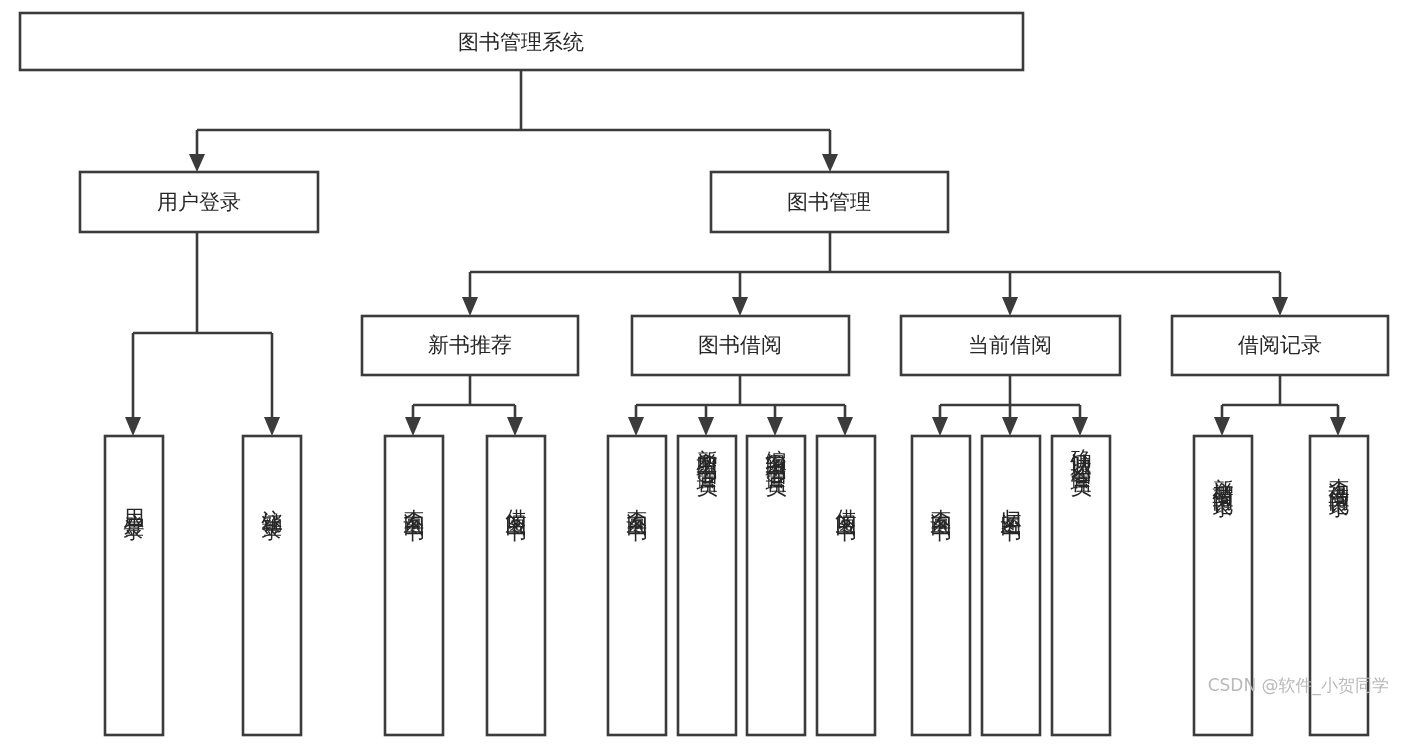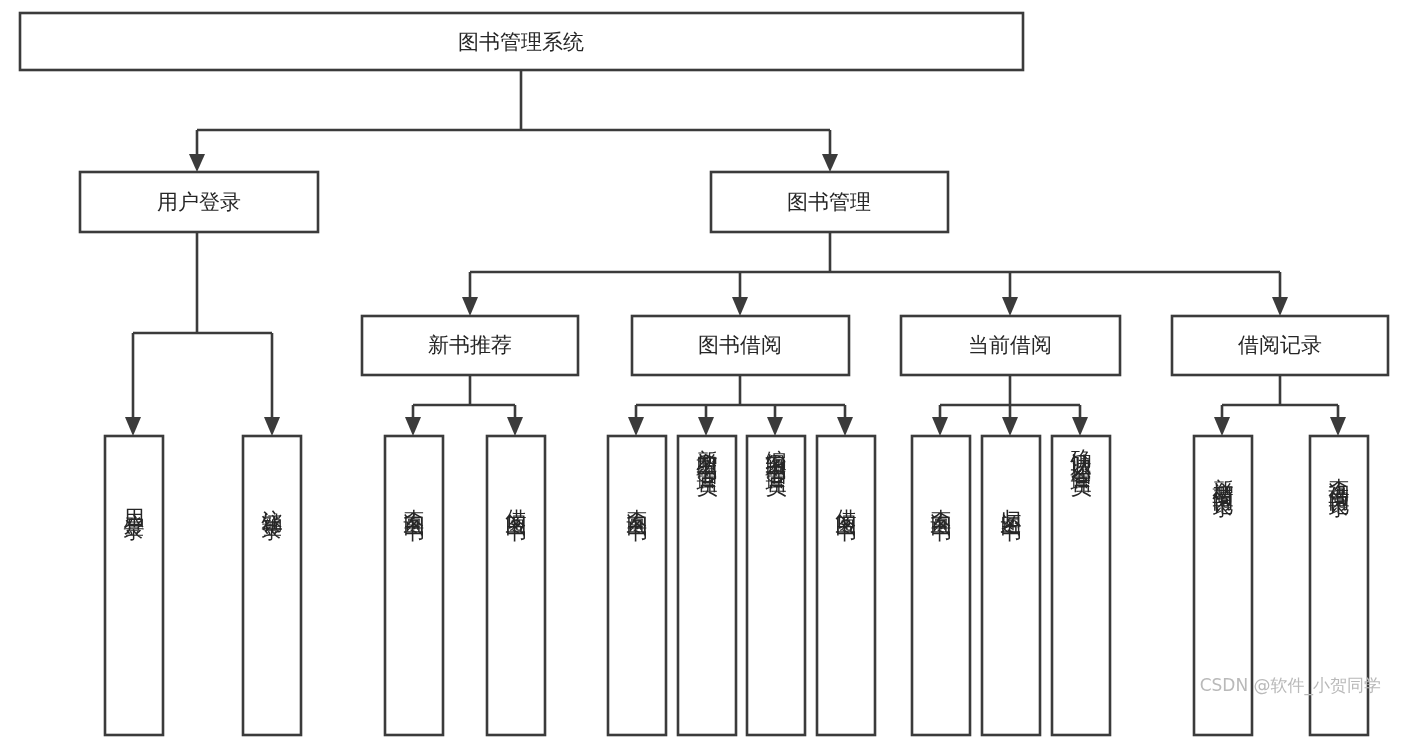--- a/index.html
+++ b/index.html
@@ -54,21 +54,21 @@
     stroke-width: 2.6;
     fill: none;
     stroke-linecap: butt;
   }
   .arrow-head {
     fill: #3b3b3b;
     stroke: none;
   }
   .watermark {
     position: absolute;
-    right: 24px;
+    right: 16px;
     bottom: 6px;
     font-family: "DejaVu Sans", "Liberation Sans", sans-serif;
     font-size: 17px;
     color: #b9b9b9;
     white-space: nowrap;
     user-select: none;
   }
 </style>
 </head>
 <body>

